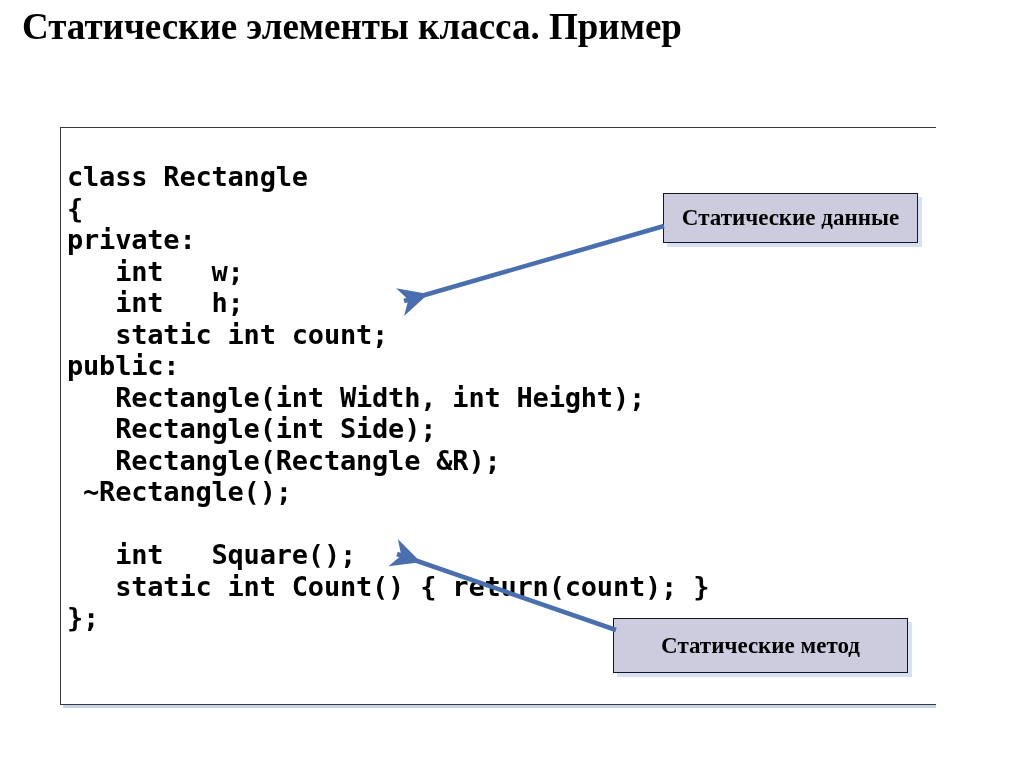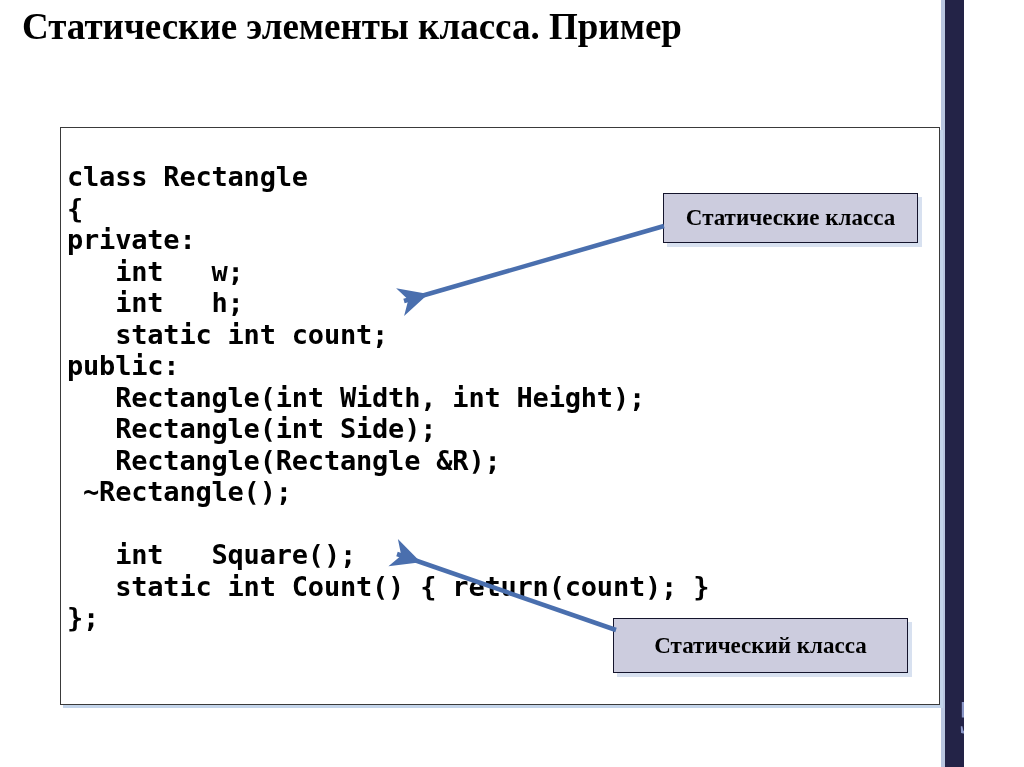--- a/index.html
+++ b/index.html
@@ -7,21 +7,20 @@
     padding: 0;
     background: #ffffff;
   }
   #slide {
     position: relative;
     width: 936px;
     height: 767px;
     background: #ffffff;
     overflow: hidden;
     font-family: "Liberation Serif", "DejaVu Serif", serif;
-    padding-left: 28px;
   }
 
   
   #side-band {
     position: absolute;
     left: 945px;
     top: 0;
     width: 79px;
     height: 767px;
     background: #232347;
@@ -175,25 +174,25 @@
    Rectangle(int Width, int Height);
    Rectangle(int Side);
    Rectangle(Rectangle &amp;R);
  ~Rectangle();
 
    int   Square();
    static int Count() { return(count); }
 };</pre>
 
   <div class="callout" id="callout-static-data">
-    <span>Статические класса</span>
+    <span>Статические данные</span>
   </div>
 
   <div class="callout" id="callout-static-method">
-    <span>Статический класса</span>
+    <span>Статические метод</span>
   </div>
 
   <svg id="arrows" viewBox="0 0 1024 767" width="1024" height="767">
     <defs>
       <marker id="ah1" markerWidth="7" markerHeight="7" refX="5.6" refY="3.5" orient="auto" markerUnits="strokeWidth">
         <path d="M6.5,0.3 L0,3.5 L6.5,6.7 L4.6,3.5 Z" fill="#4a6fae"></path>
       </marker>
       <marker id="ah2" markerWidth="7" markerHeight="7" refX="5.6" refY="3.5" orient="auto" markerUnits="strokeWidth">
         <path d="M6.5,0.3 L0,3.5 L6.5,6.7 L4.6,3.5 Z" fill="#4a6fae"></path>
       </marker>

